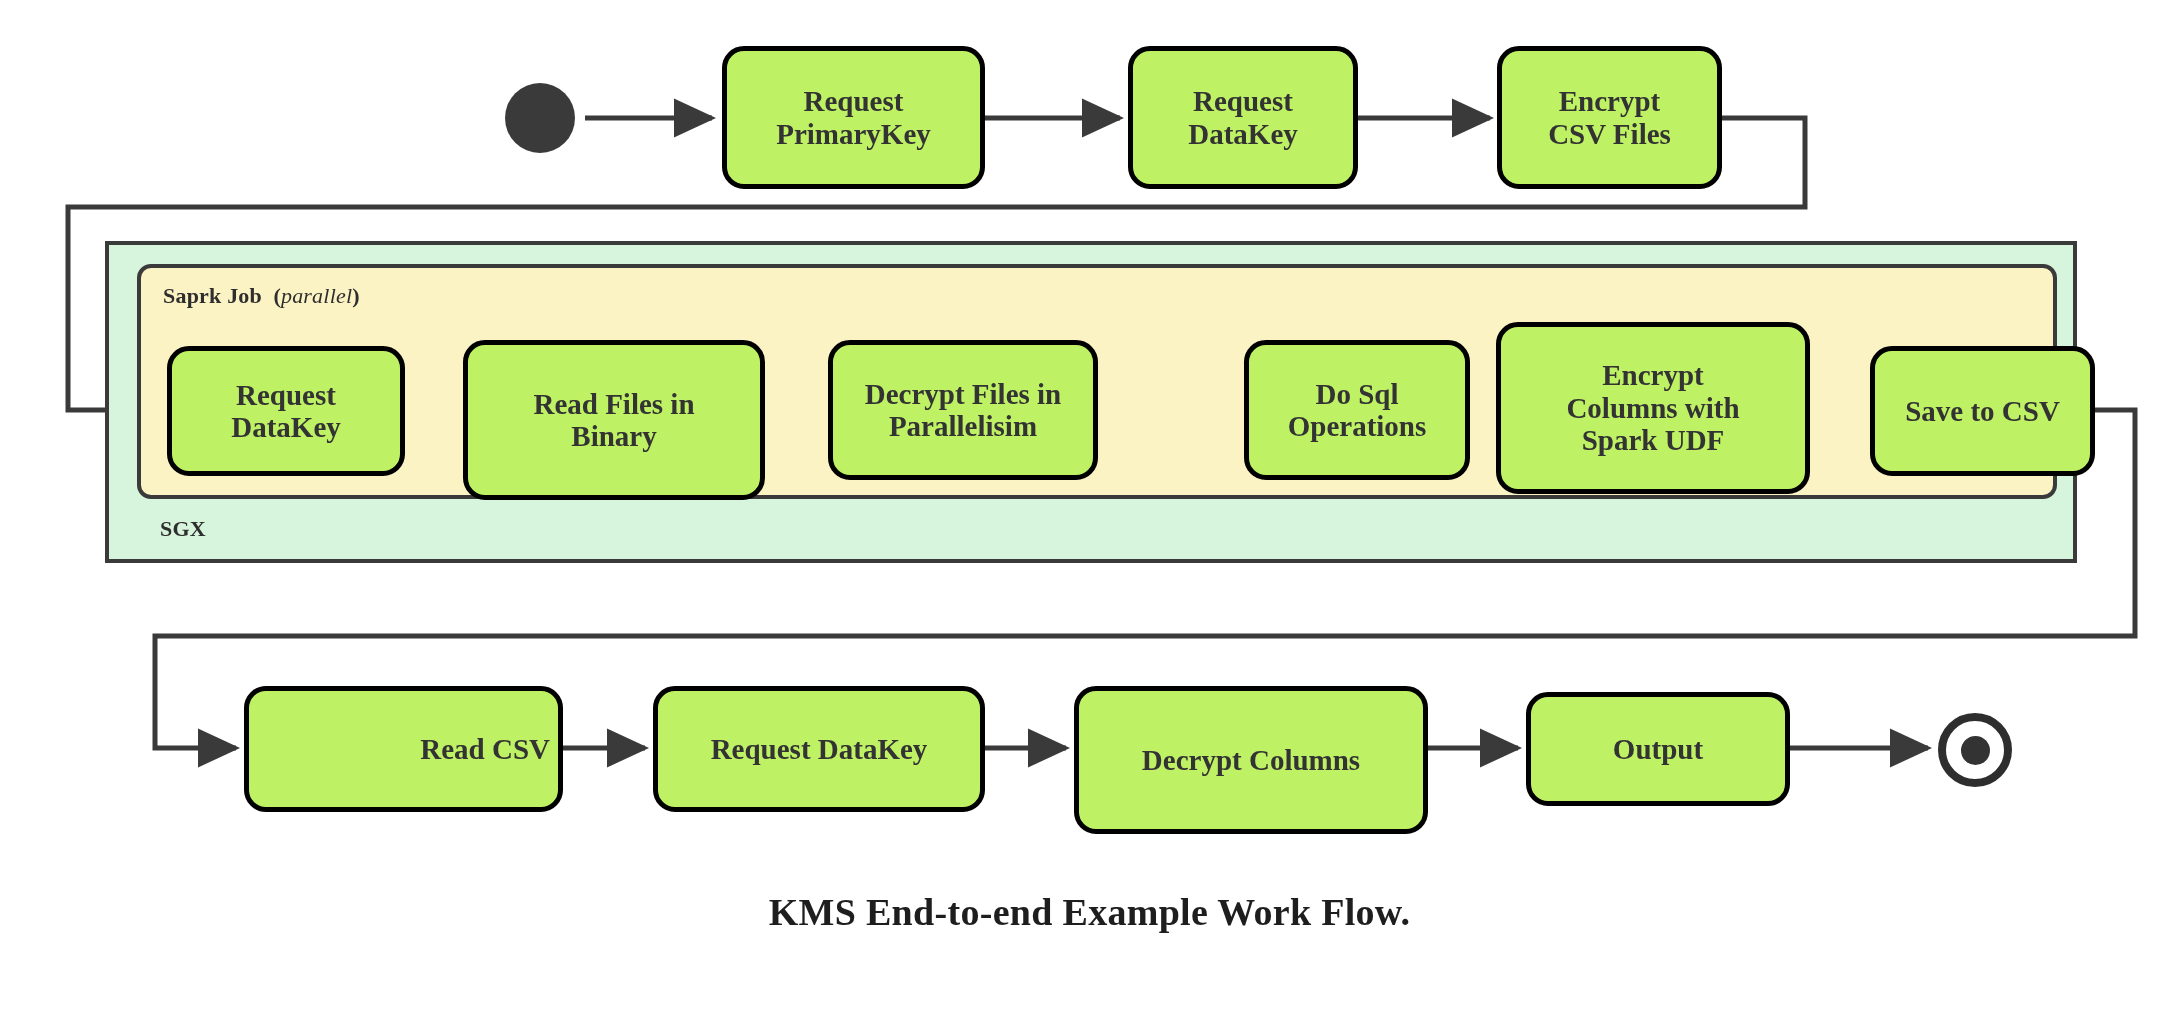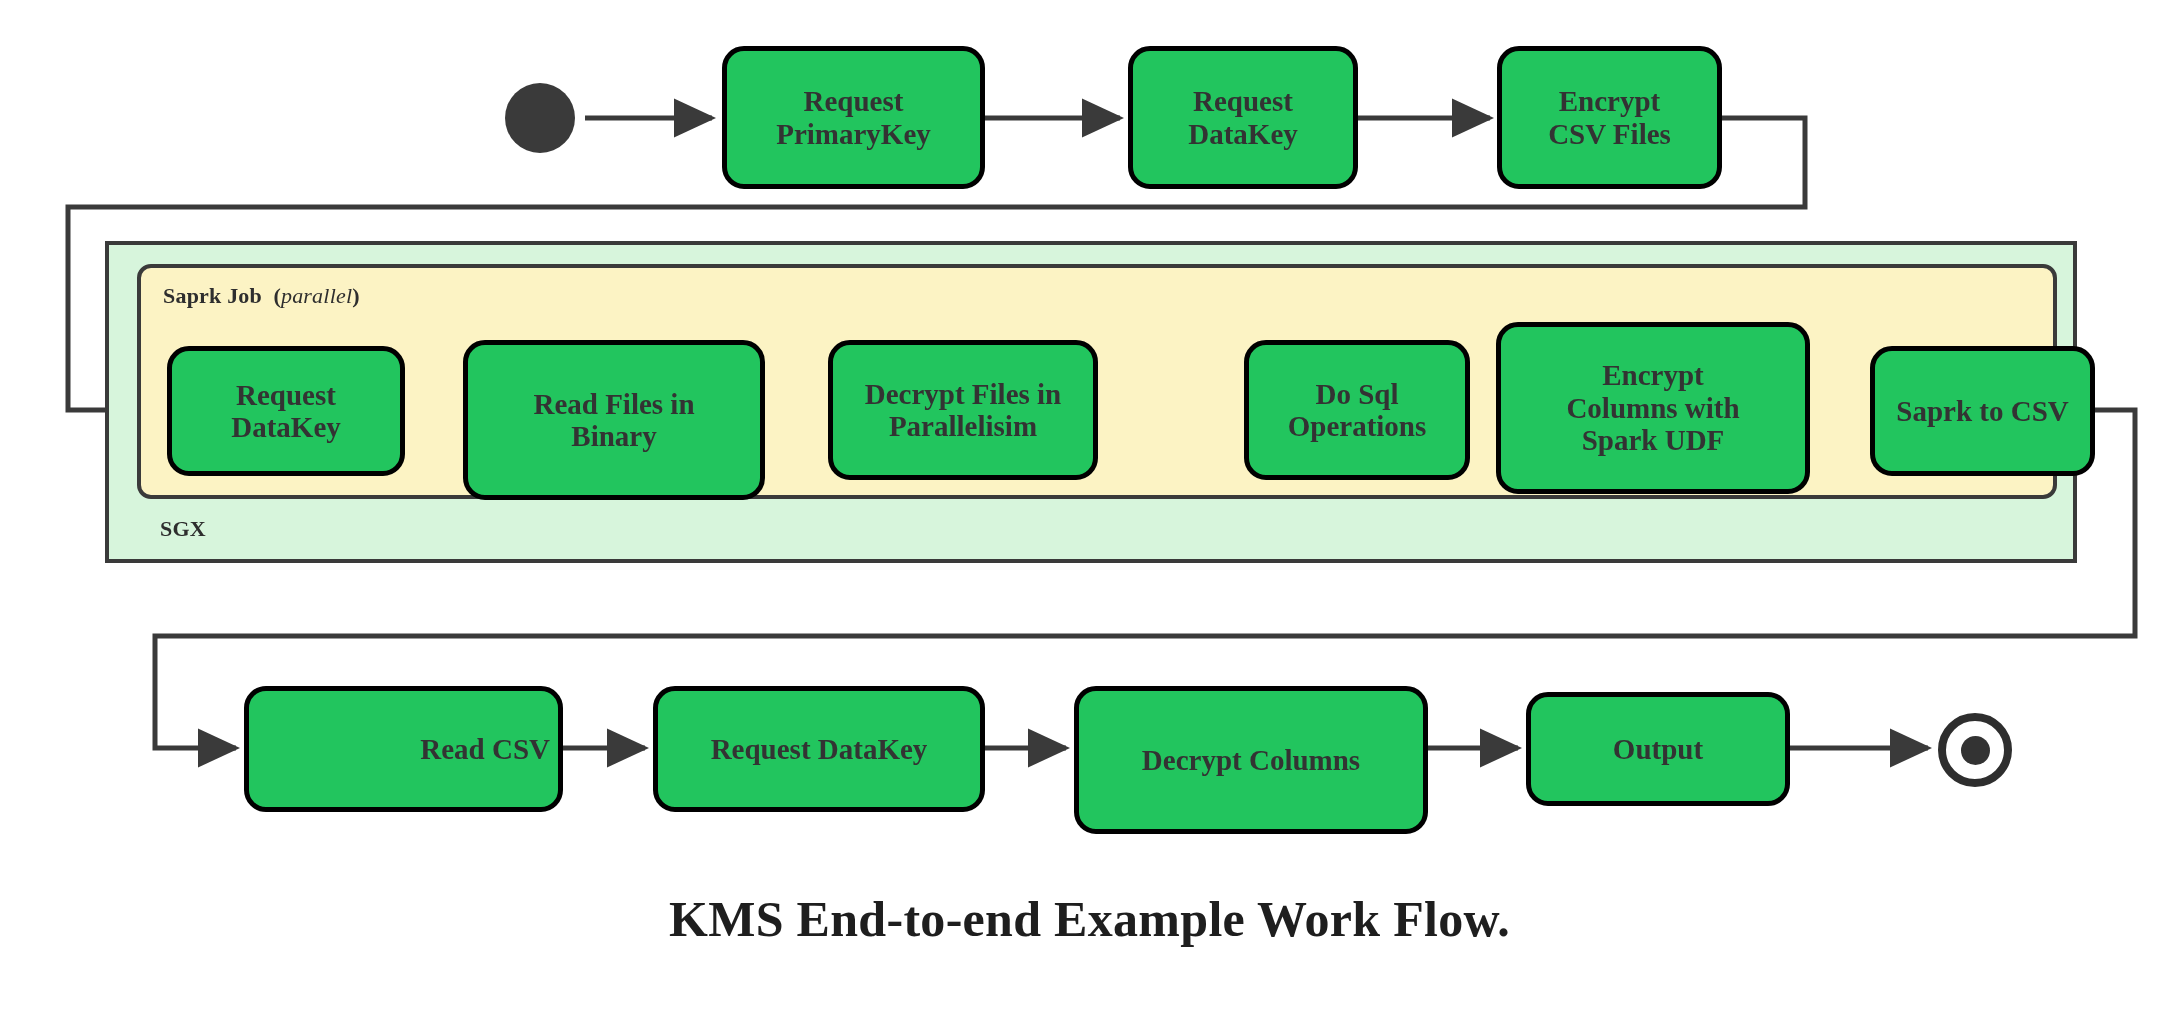--- a/index.html
+++ b/index.html
@@ -48,21 +48,21 @@
   .container-label .paren {
     font-weight: bold;
   }
   .container-label .italic {
     font-style: italic;
     font-weight: normal;
   }
   .node {
     position: absolute;
     box-sizing: border-box;
-    background: #22c55e;
+    background: #bef264;
     border: 5px solid #000000;
     border-radius: 22px;
     display: flex;
     align-items: center;
     justify-content: center;
     text-align: center;
     color: #333333;
     font-weight: bold;
     font-size: 29px;
     line-height: 1.12;
@@ -90,21 +90,21 @@
   .end-node-inner {
     width: 50%;
     height: 50%;
     border-radius: 50%;
     background: #333333;
   }
   .caption {
     position: absolute;
     width: 100%;
     text-align: center;
-    font-size: 50px;
+    font-size: 38px;
     font-weight: bold;
     color: #1e1e1e;
     letter-spacing: 0.3px;
   }
 </style>
 </head>
 <body>
 
 <div id="canvas">
 
@@ -179,21 +179,21 @@
   <div class="node" style="left:1208px; top:340px; width:226px; height:140px;margin-left:36px;">
     <span class="node-label">Do Sql
 Operations</span>
   </div>
   <div class="node" style="left:1496px; top:322px; width:314px; height:172px;">
     <span class="node-label">Encrypt
 Columns with
 Spark UDF</span>
   </div>
   <div class="node" style="left:1870px; top:346px; width:225px; height:130px;">
-    <span class="node-label">Saprk to CSV</span>
+    <span class="node-label">Save to CSV</span>
   </div>
 
   <div class="node" style="left:244px; top:686px; width:319px; height:126px;justify-content:flex-end;">
     <span class="node-label">Read CSV</span>
   </div>
   <div class="node" style="left:653px; top:686px; width:332px; height:126px;">
     <span class="node-label">Request DataKey</span>
   </div>
   <div class="node" style="left:1074px; top:686px; width:354px; height:148px;">
     <span class="node-label">Decrypt Columns</span>

